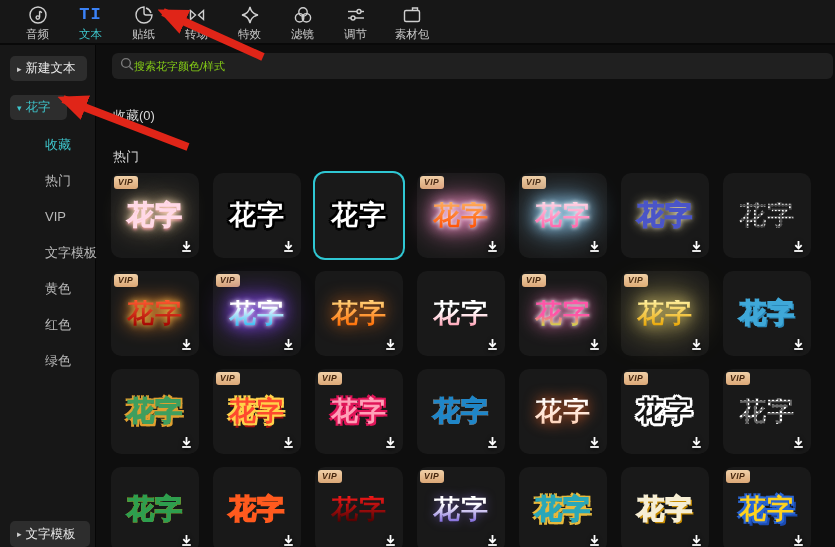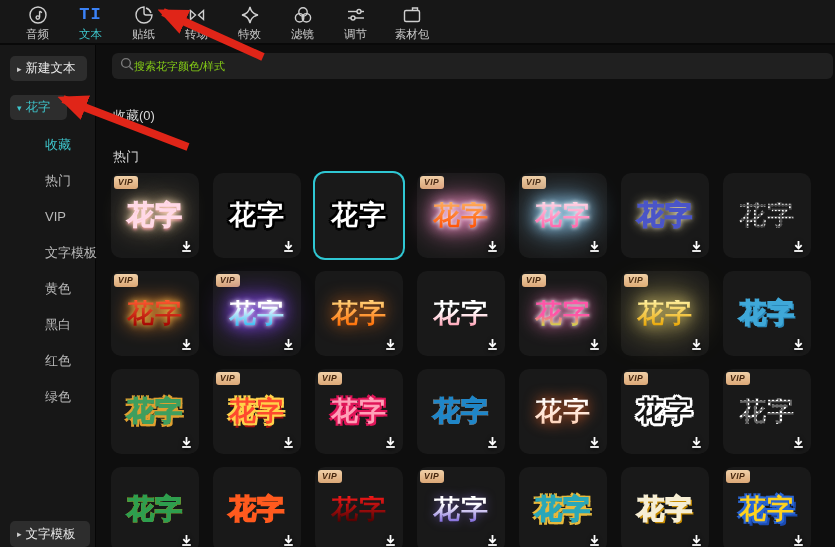--- a/index.html
+++ b/index.html
@@ -213,21 +213,20 @@
     <div class="side-btn" id="btn-huazi">
       <span class="tri">▾</span>
       <span>花字</span>
     </div>
     <div class="side-list" id="side-list">
         <div class="side-item active">收藏</div>
         <div class="side-item">热门</div>
         <div class="side-item">VIP</div>
         <div class="side-item">文字模板</div>
         <div class="side-item">黄色</div>
-        <div class="side-item">黑白</div>
         <div class="side-item">红色</div>
         <div class="side-item">绿色</div>
       </div>
     <div class="side-btn" id="btn-template">
       <span class="tri">▸</span>
       <span>文字模板</span>
     </div>
   </div>
 
   <div class="content">

